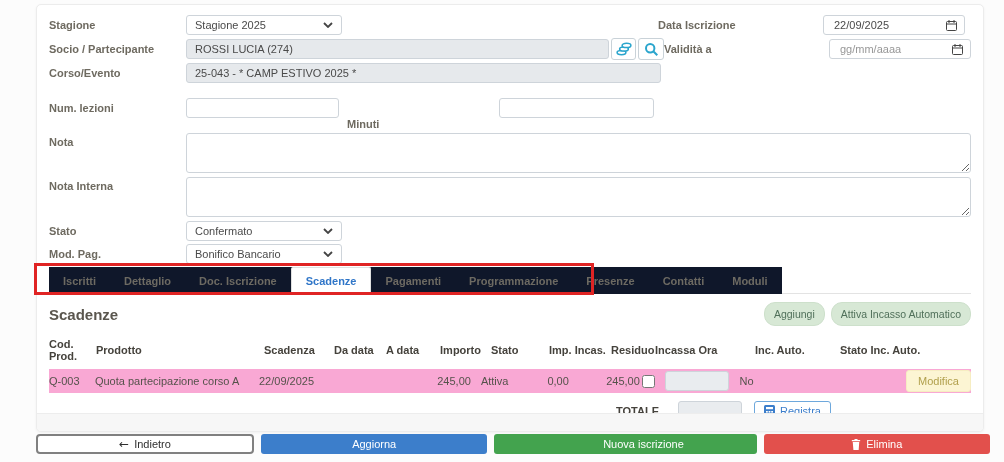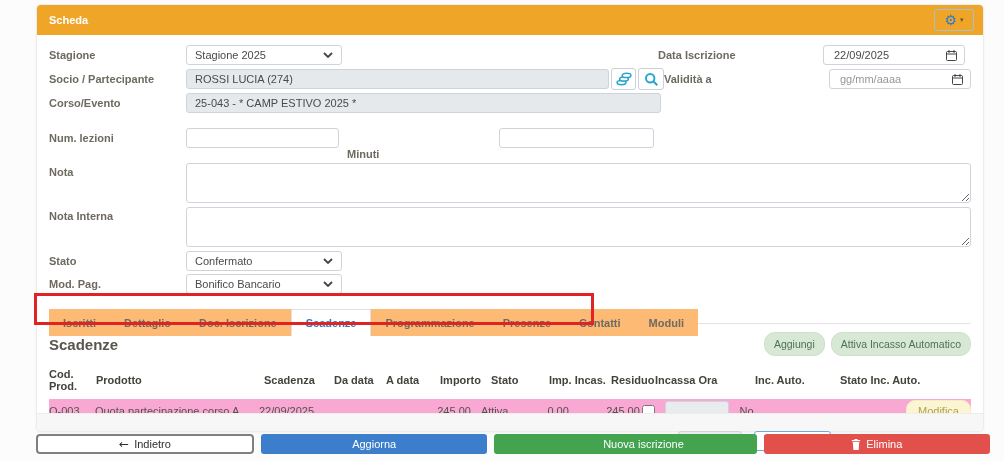--- a/index.html
+++ b/index.html
@@ -68,21 +68,21 @@
     flex:1; height:40px; border:1px solid #ced4da; border-radius:3px;
     resize:vertical; font-family:inherit; font-size:11px; padding:3px 8px; color:#4a4a4a;
   }
   .icon-btn {
     width:28px; height:22px; border:1px solid #c9d2d8; border-radius:3px; background:#fff;
     display:flex; align-items:center; justify-content:center; margin-left:2px; cursor:pointer;
   }
 
   
   .tabs-wrap { position:relative; margin-top:2px; border-bottom:1px solid #e3e3e3; height:27px; }
-  .tabs { display:inline-flex; background:#fdba74; height:27px; list-style:none;margin-top:12px; }
+  .tabs { display:inline-flex; background:#0f172a; height:27px; list-style:none; }
   .tab {
     padding:0 14px; display:flex; align-items:center; color:#6d6a62; font-weight:600;
     cursor:pointer; white-space:nowrap;
   }
   .tab.active {
     background:#fff; border:1px solid #e0e0e0; border-bottom:1px solid #fff;
     color:#3076c8; font-weight:bold; border-radius:2px 2px 0 0;
   }
   .red-annotation {
     position:absolute; left:-15px; top:-4px; width:560px; height:32px;
@@ -116,21 +116,21 @@
   .c-incauto { width:63px; }
   .c-statoinc { width:85px;margin-left:22px; }
   .c-action { flex:1; display:flex; justify-content:flex-end; }
   .cell-impincas { text-align:right; padding-right:30px; }
   .chk { width:13px; height:13px; accent-color:#fff; cursor:pointer; }
   .mini-input {
     width:64px; height:20px; background:#e9ecef; border:1px solid #ced4da; border-radius:3px;
     margin-left:10px; font-family:inherit; font-size:11px; padding:0 6px; color:#4a4a4a;
   }
   .btn-modifica {
-    background:#fcf5d3; color:#b1a04d; border:1px solid #f6edc2; border-radius:9px;
+    background:#fcf5d3; color:#b1a04d; border:1px solid #f6edc2; border-radius:3px;
     font-family:inherit; font-size:11px; padding:4px 11px; cursor:pointer;
   }
   .totale-row { display:flex; align-items:center; margin-top:8px; }
   .totale-label { width:610px; text-align:right; font-weight:bold; color:#45423c; }
   .totale-input { margin-left:19px; }
   .btn-registra {
     margin-left:12px; display:flex; align-items:center; gap:5px;
     background:#fff; border:1px solid #6ea8dc; color:#3c7ecb; border-radius:3px;
     font-family:inherit; font-size:11px; padding:3px 9px; cursor:pointer;
   }
@@ -148,27 +148,20 @@
   .btn-indietro { width:218px; background:#fff; border:2px solid #808080; border-radius:4px; color:#2f2f2f; }
   .back-arrow { font-family:"DejaVu Sans", sans-serif; font-size:12px; }
   .btn-aggiorna { flex:1; background:#3c7ecb; color:#fff; }
   .btn-nuova { flex:1; background:#43a34e; color:#fff;padding-left:36px; }
   .btn-elimina { flex:1; background:#e2504c; color:#fff; }
 </style>
 </head>
 <body>
 
 <div class="card">
-  <div class="card-header">
-    <span class="card-title">Scheda</span>
-    <button class="gear-btn">
-      <span class="gear-glyph">⚙</span>
-      <span class="gear-caret">▾</span>
-    </button>
-  </div>
 
   <div class="card-body">
 
     <div class="frow">
       <span class="flabel">Stagione</span>
       <div class="sel">
         <span>Stagione 2025</span>
         <svg width="10" height="6" viewBox="0 0 10 6" fill="none" stroke="#444" stroke-width="1.8">
             <polyline points="1,1 5,5 9,1"></polyline>
           </svg>
@@ -263,20 +256,21 @@
       </div>
     </div>
 
     <div class="tabs-wrap">
       <div class="red-annotation"></div>
       <ul class="tabs">
         <li class="tab">Iscritti</li>
         <li class="tab">Dettaglio</li>
         <li class="tab">Doc. Iscrizione</li>
         <li class="tab active">Scadenze</li>
+        <li class="tab">Pagamenti</li>
         <li class="tab">Programmazione</li>
         <li class="tab">Presenze</li>
         <li class="tab">Contatti</li>
         <li class="tab">Moduli</li>
       </ul>
     </div>
 
     <div class="section-head">
       <span class="section-title">Scadenze</span>
       <div class="sec-btns">

